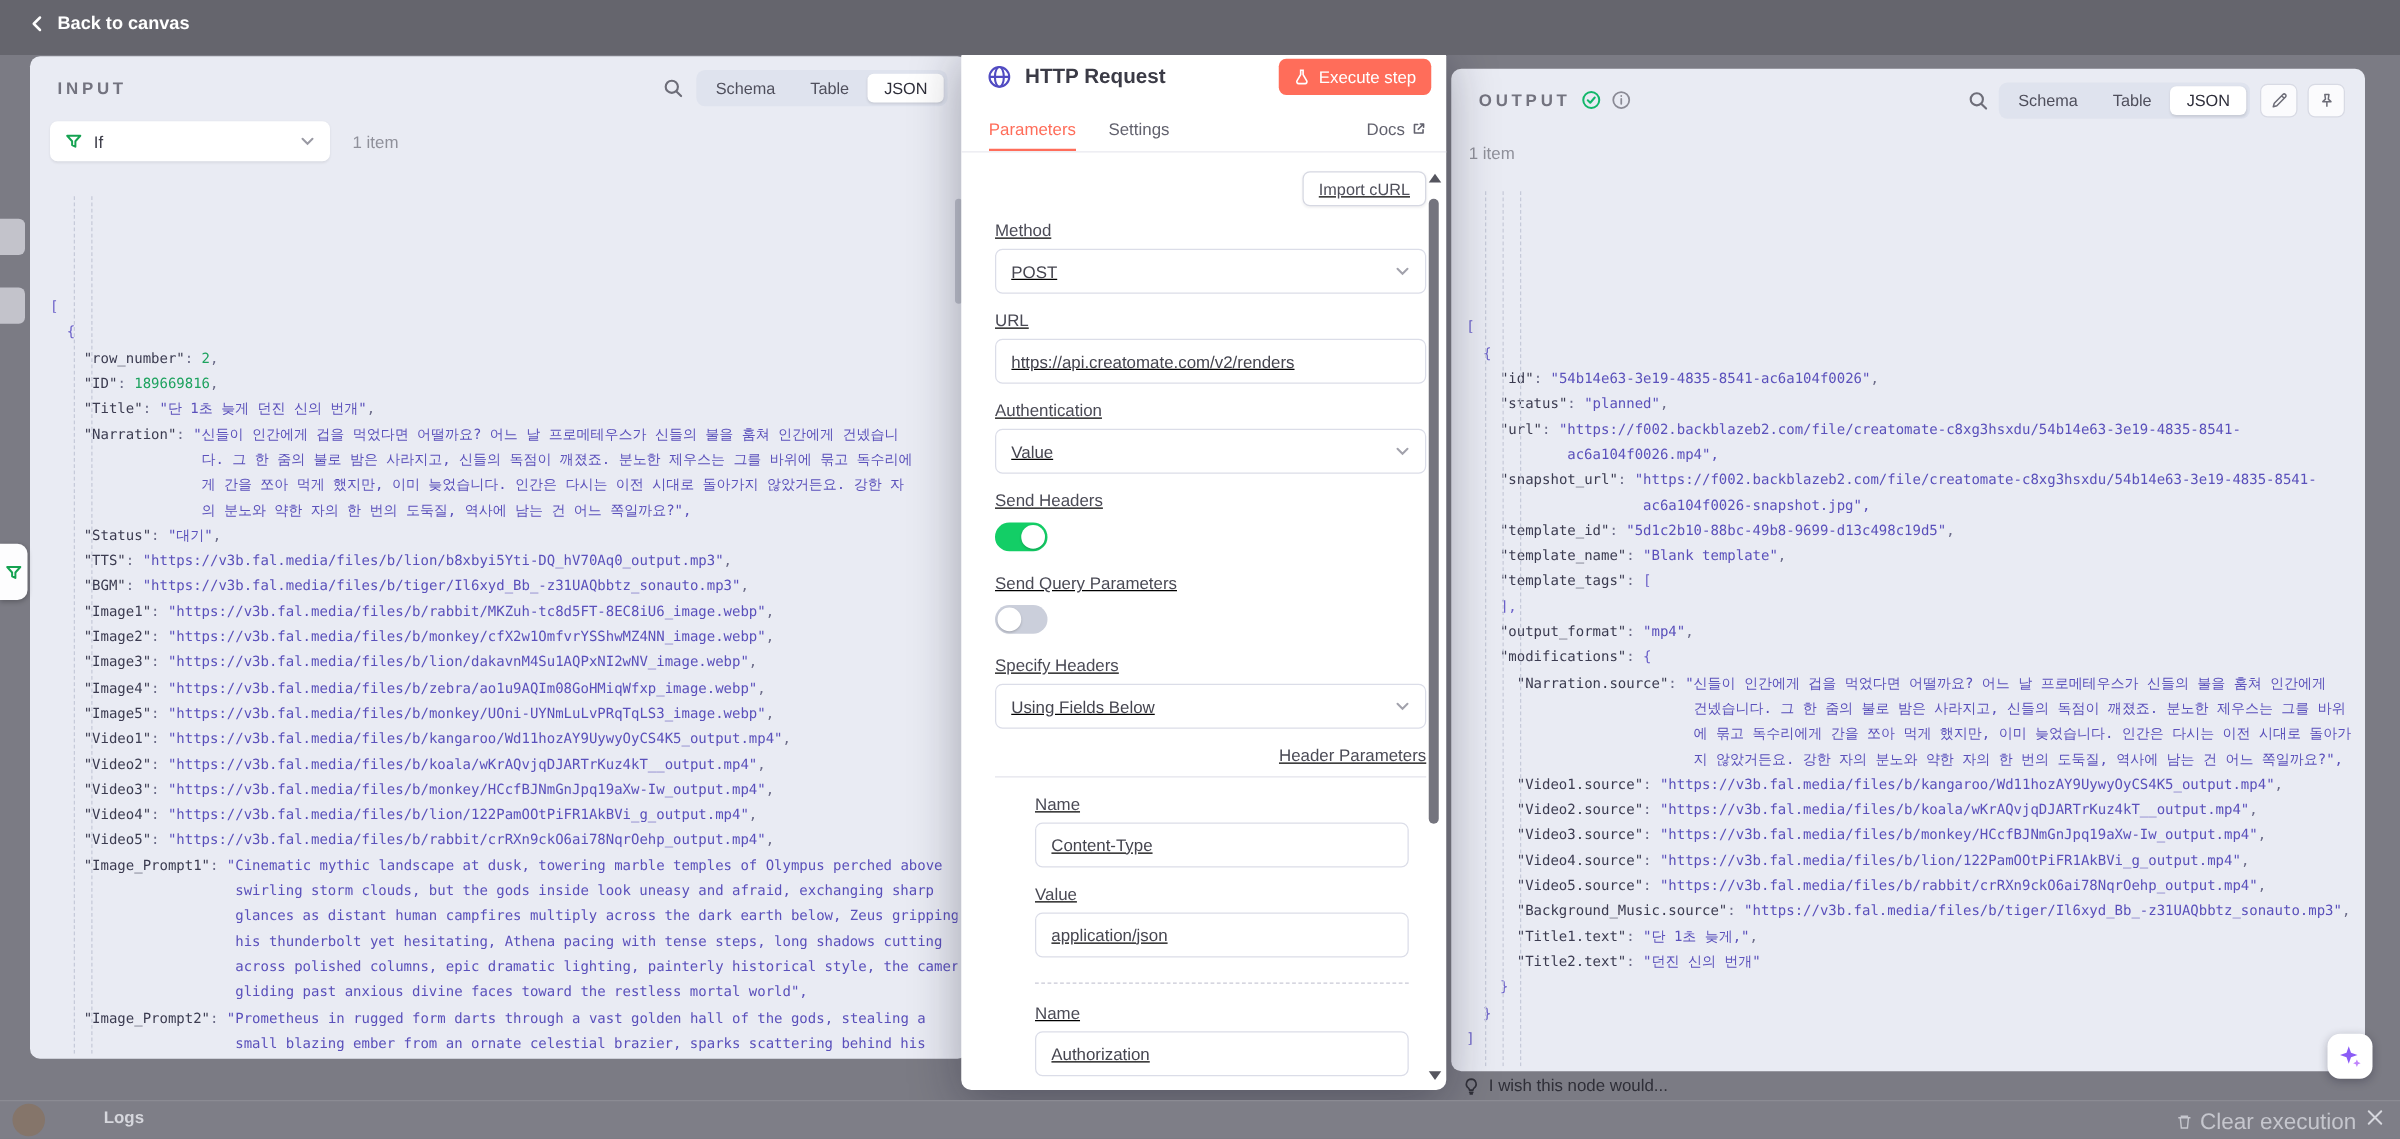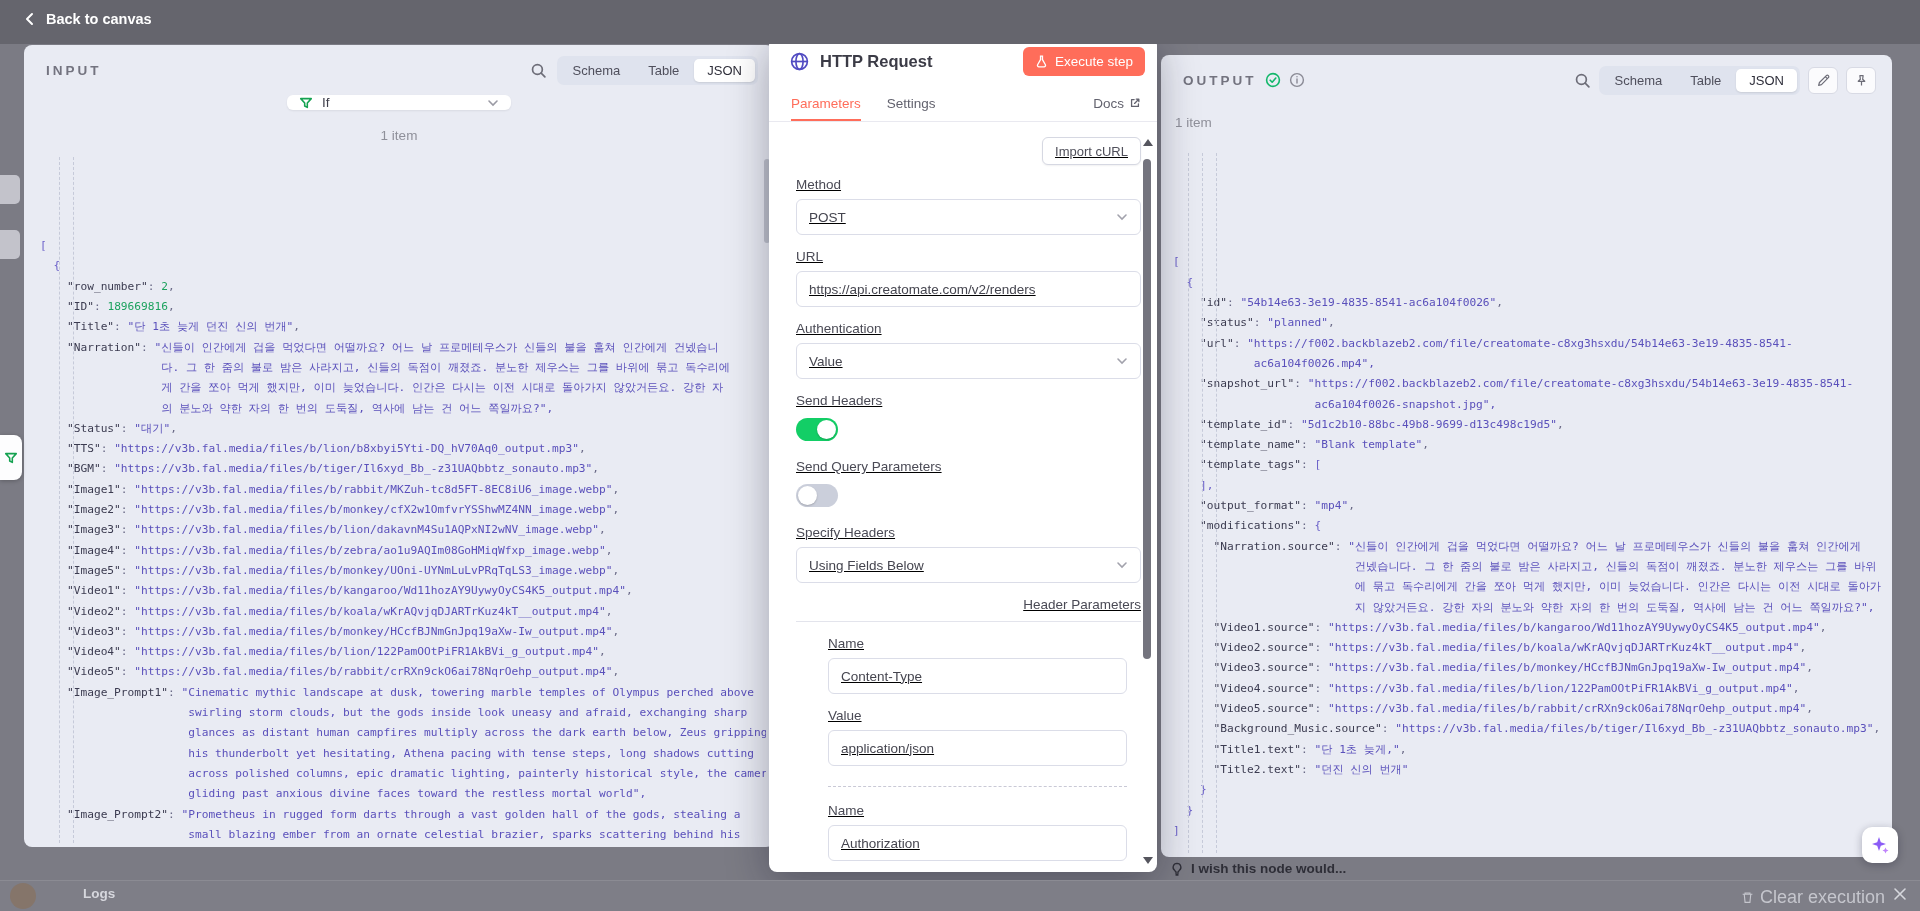--- a/index.html
+++ b/index.html
@@ -35,21 +35,21 @@
   .ptitle{font-size:13.5px;font-weight:bold;letter-spacing:3px;color:#73737f;}
   .spacer{flex:1;}
   .tabs{background:#dfe3ee;border-radius:7px;padding:3px;display:flex;gap:2px;}
   .tab{padding:4px 13px;font-size:13px;color:#4f4f5c;border-radius:5px;cursor:pointer;white-space:nowrap;}
   .tab.active{background:#fff;color:#2e2e3a;box-shadow:0 1px 2px rgba(0,0,0,.10);}
   .iconbtn{width:30px;height:27px;border:1px solid #d8dae4;background:#fbfbfd;border-radius:6px;display:flex;align-items:center;justify-content:center;color:#5c5c68;cursor:pointer;}
   .icon{display:inline-flex;align-items:center;justify-content:center;color:#6d6d78;}
 
   
   .input-panel{left:24px;top:45px;width:750px;height:802px;}
-  .selrow{display:flex;align-items:center;padding:0 16px;gap:18px;height:36px;flex-direction:column;}
+  .selrow{display:flex;align-items:center;padding:0 16px;gap:18px;height:36px;}
   .if-select{width:224px;height:32px;background:#fff;border-radius:6px;display:flex;align-items:center;gap:9px;padding:0 12px;box-shadow:0 1px 2px rgba(20,20,40,.08);cursor:pointer;}
   .if-select .lbl{font-size:13.5px;color:#3e3e4a;flex:1;}
   .items{color:#8f909a;font-size:13.5px;}
 
   
   .code-area{position:absolute;overflow:hidden;font-family:"DejaVu Sans Mono",monospace;font-size:11.2px;line-height:20.3px;white-space:pre;color:#3b3b50;}
   .input-code{left:16px;right:8px;top:110px;bottom:4px;}
   .output-code{left:12px;right:8px;top:96px;bottom:4px;}
   .guide{position:absolute;top:2px;bottom:0;border-left:1px dashed #c6cad9;}
   .k{color:#3b3b50;} .s{color:#5a50bb;} .n{color:#1da25e;} .p{color:#6a6a87;} .b{color:#6a5fc9;}
@@ -83,21 +83,21 @@
   .hp-scroll .thumb{position:absolute;left:1px;top:34px;width:8px;height:500px;border-radius:4px;background:#74747e;}
   .arrow{position:absolute;left:1px;width:0;height:0;border-left:5px solid transparent;border-right:5px solid transparent;}
   .arrow.up{top:14px;border-bottom:7px solid #55555e;}
   .arrow.down{bottom:2px;border-top:7px solid #55555e;}
 
   
   .output-panel{left:1161px;top:55px;width:731px;height:802px;}
   .out-items{position:absolute;left:14px;top:60px;color:#8f909a;font-size:13.5px;}
 
   
-  .wish{position:absolute;left:1170px;top:861px;display:flex;align-items:center;gap:7px;color:#2e2e37;font-size:13.5px;font-weight:700;z-index:4;cursor:pointer;}
+  .wish{position:absolute;left:1170px;top:861px;display:flex;align-items:center;gap:7px;color:#2e2e37;font-size:13.5px;font-weight:400;z-index:4;cursor:pointer;}
   .sparkle-btn{position:absolute;left:1862px;top:827px;width:36px;height:36px;background:#fff;border-radius:10px;box-shadow:0 2px 8px rgba(20,20,40,.3);display:flex;align-items:center;justify-content:center;z-index:4;cursor:pointer;}
 </style>
 </head>
 <body>
 
 <div class="stage">
 
   <div class="topbar"></div>
   <div class="back">
     <span class="icon" style="color:#fff">

